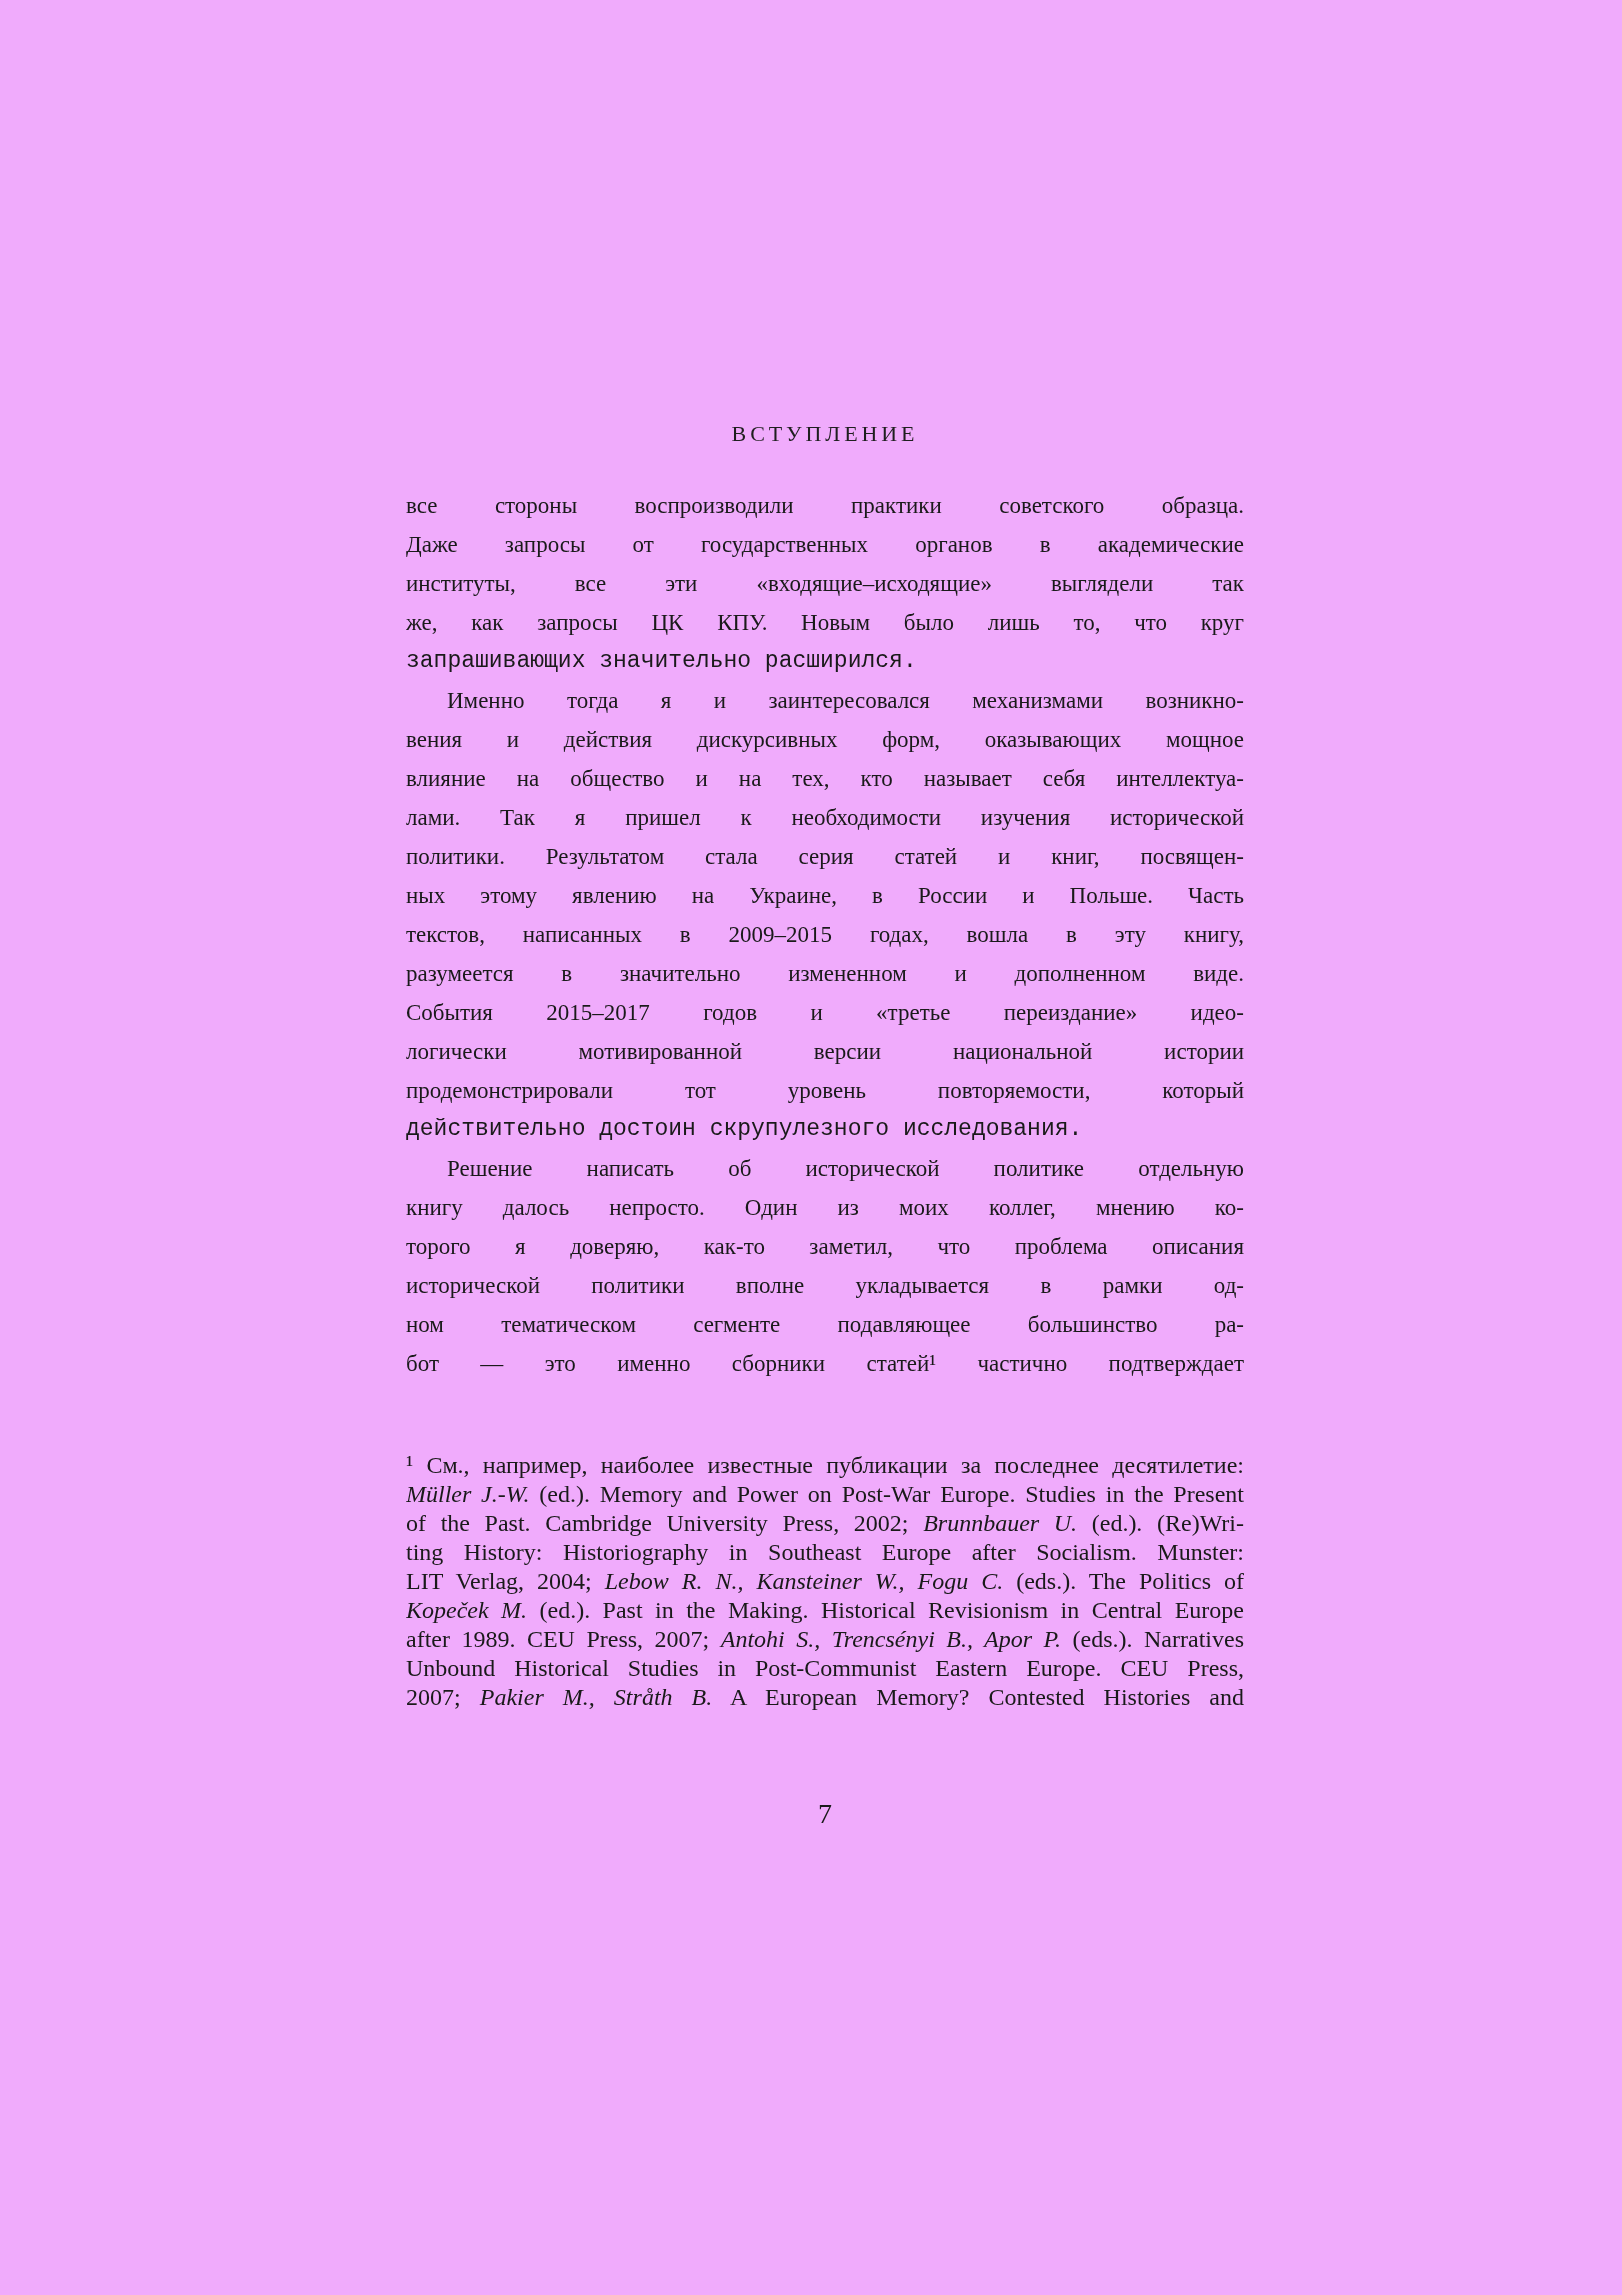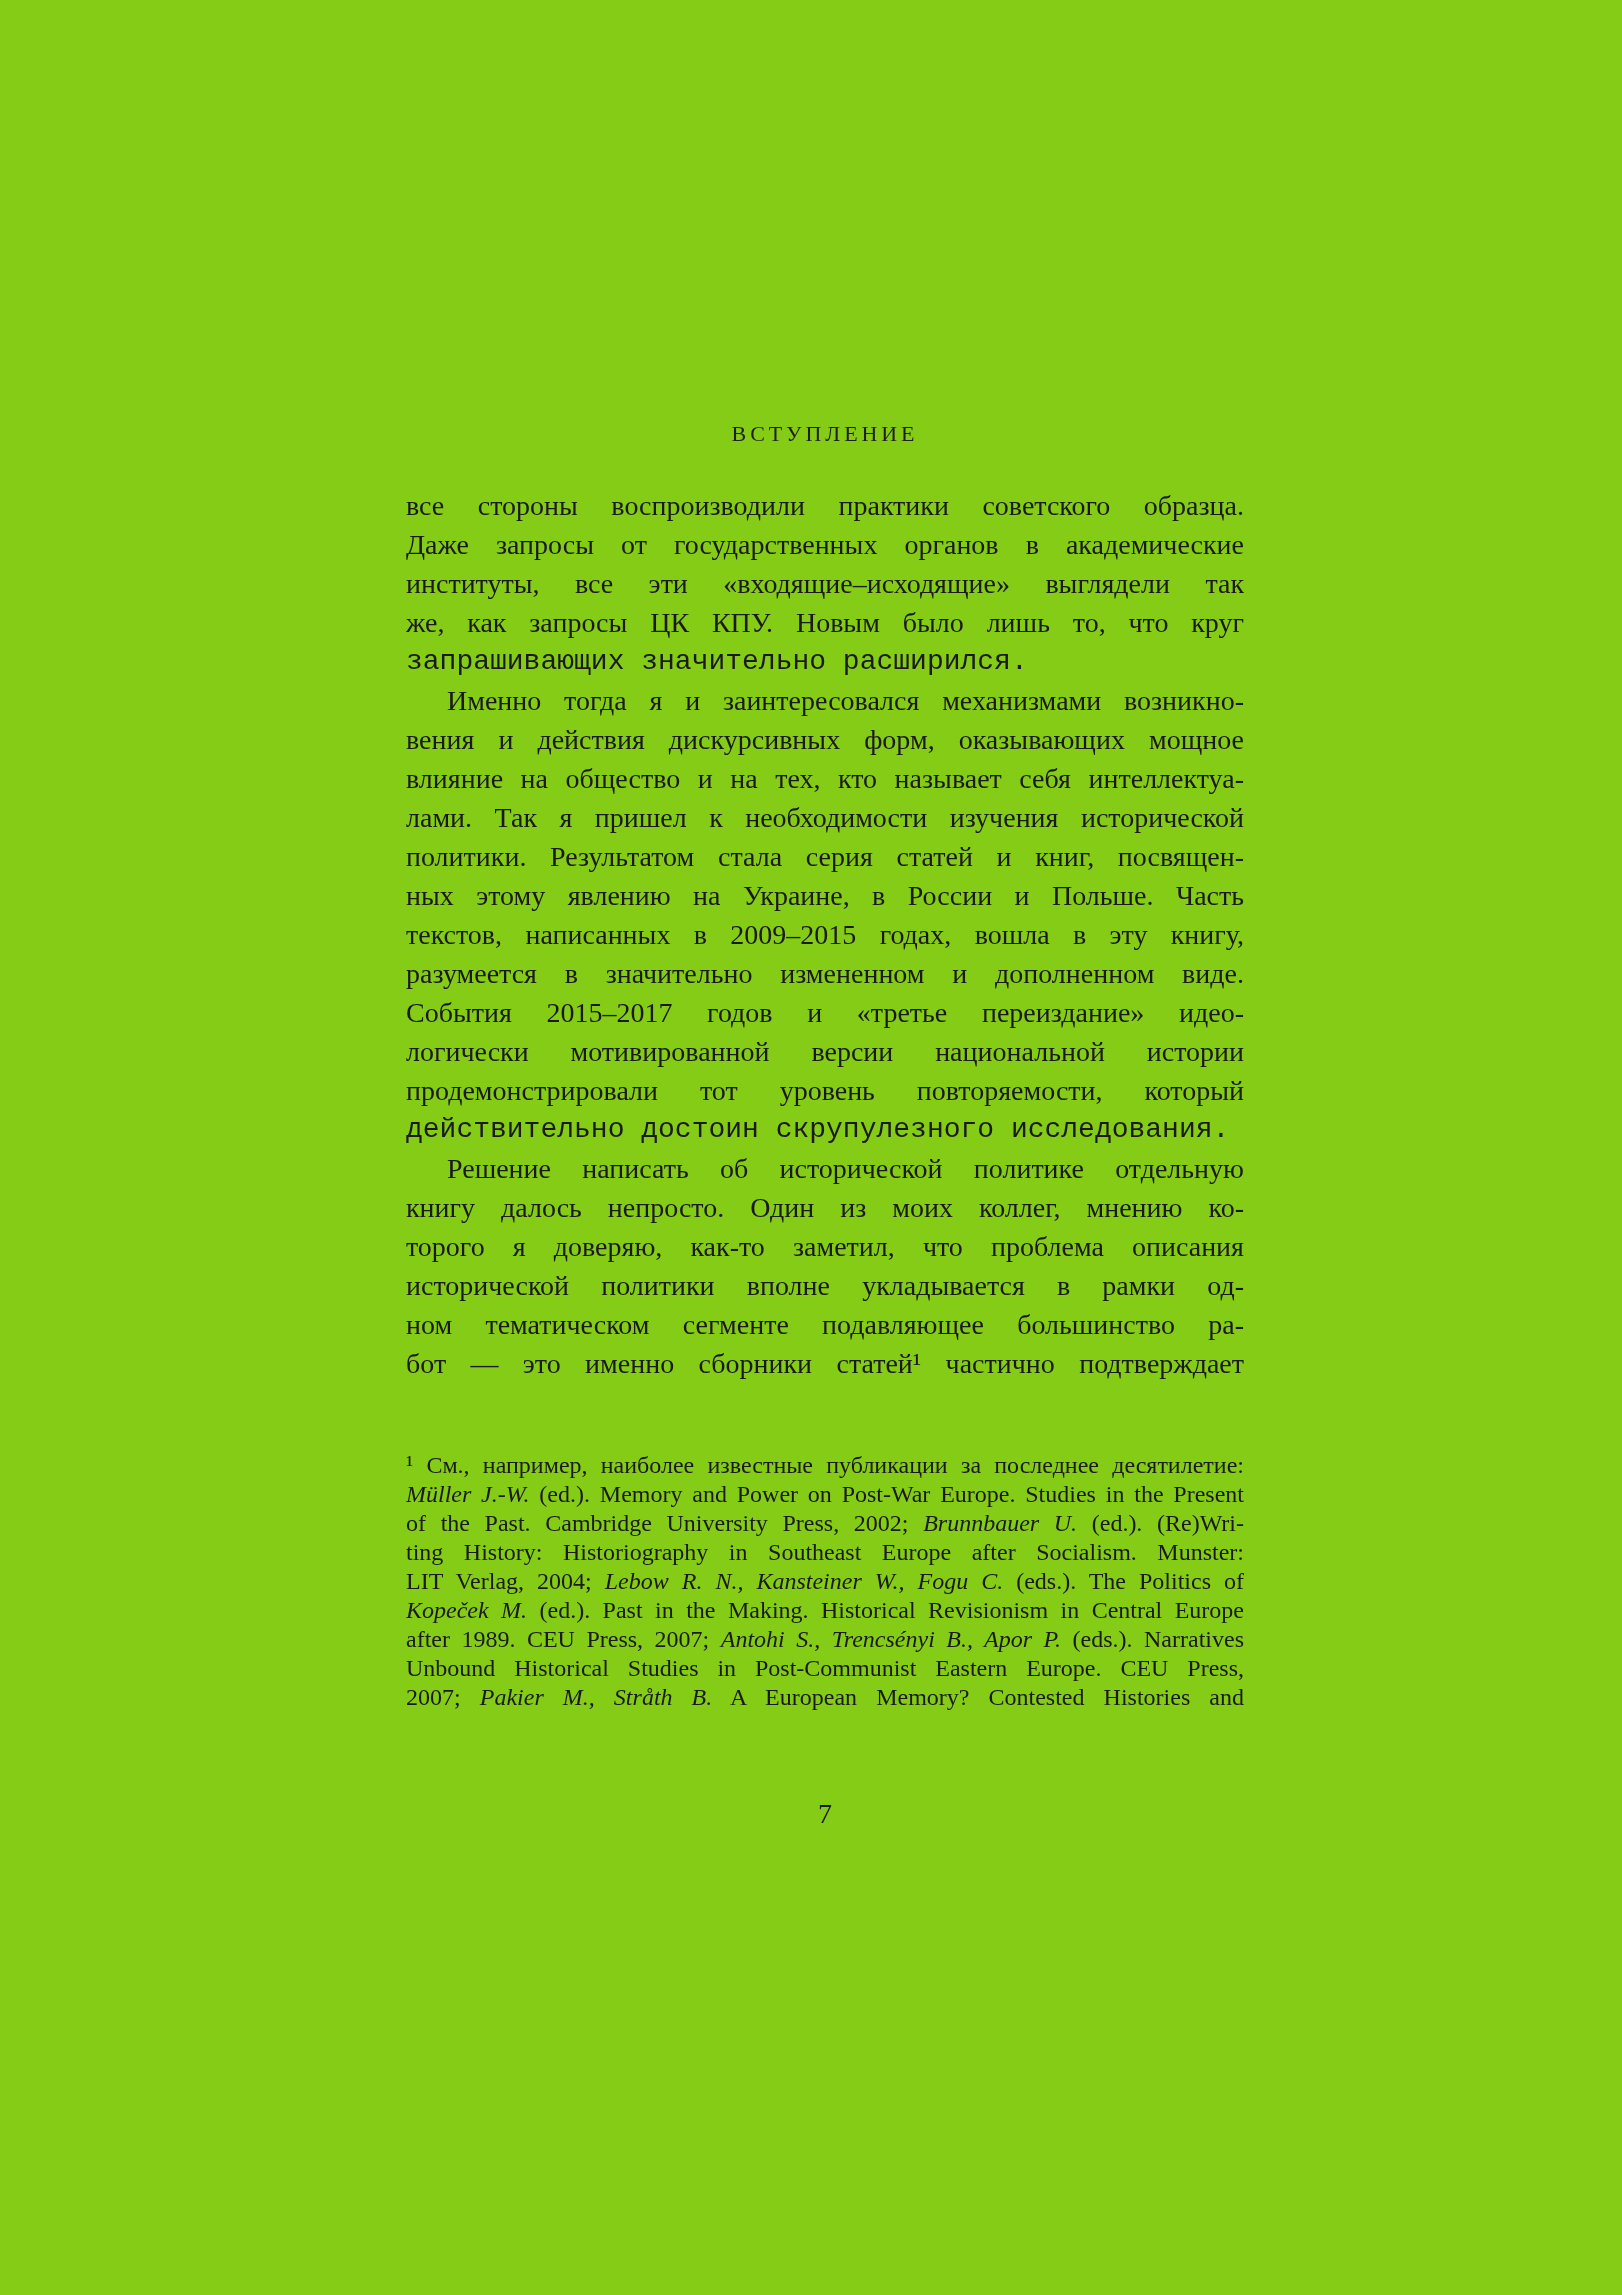--- a/index.html
+++ b/index.html
@@ -4,41 +4,41 @@
 <style>
   html, body {
     margin: 0;
     padding: 0;
     background: #ffffff;
   }
   .page {
     position: relative;
     width: 1622px;
     height: 2295px;
-    background: #84cc16;
+    background: #f0abfc;
     font-family: "Liberation Serif", "DejaVu Serif", serif;
     color: #1a1a1a;
     overflow: hidden;
   }
   .heading {
     position: absolute;
     top: 421px;
     left: 406px;
     width: 838px;
     text-align: center;
     font-size: 22px;
     letter-spacing: 3.9px;
     color: #1f1f1f;
   }
   .body-block {
     position: absolute;
     top: 486px;
     left: 406px;
     width: 838px;
-    font-size: 28px;
+    font-size: 23px;
   }
   .body-block .ln {
     line-height: 39px;
     height: 39px;
     text-align: justify;
     text-align-last: justify;
     white-space: normal;
     overflow: hidden;
   }
   .body-block .ln.end {

